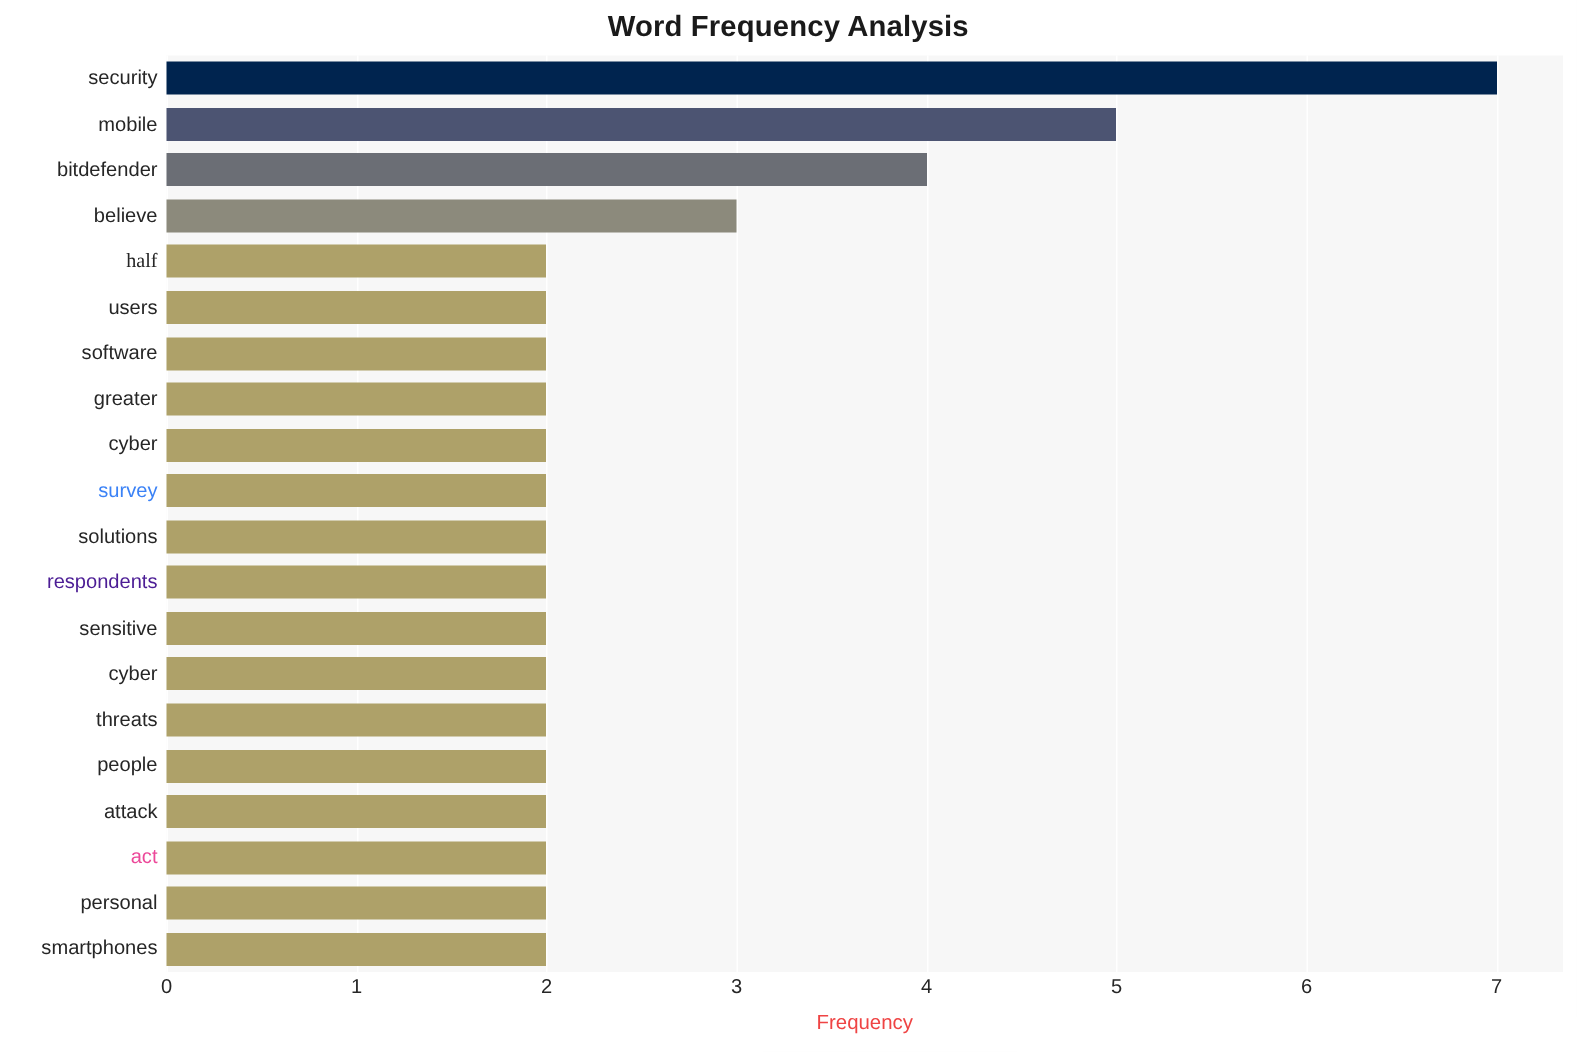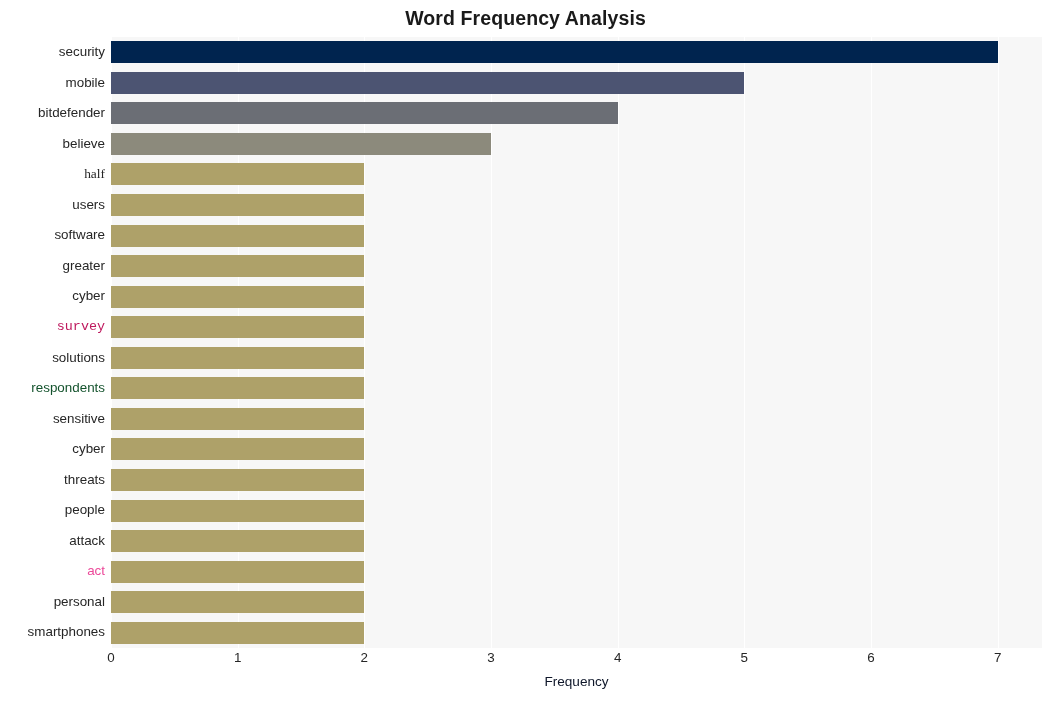--- a/index.html
+++ b/index.html
@@ -113,21 +113,21 @@
     font-size: 13.4px;
     color: #262626;
   }
   #x-axis-title {
     position: absolute;
     left: 111px;
     top: 674px;
     width: 931px;
     text-align: center;
     font-size: 13.6px;
-    color: #0f172a;
+    color: #ef4444;
   }
 </style>
 </head>
 <body>
 
 <div id="chart-root" style="background: rgb(255, 255, 255);">
 
   <div id="chart-title">Word Frequency Analysis</div>
 
   <div id="plot-area" style="background: rgb(247, 247, 247);">
@@ -208,23 +208,23 @@
   <div id="y-labels">
       <div class="y-label" style="top: 0px; height: 30.55px; line-height: 30.55px; color: rgb(38, 38, 38);">security</div>
       <div class="y-label" style="top: 30.55px; height: 30.55px; line-height: 30.55px; color: rgb(38, 38, 38);">mobile</div>
       <div class="y-label" style="top: 61.1px; height: 30.55px; line-height: 30.55px; color: rgb(38, 38, 38);">bitdefender</div>
       <div class="y-label" style="top: 91.65px; height: 30.55px; line-height: 30.55px; color: rgb(38, 38, 38);">believe</div>
       <div class="y-label" style="top: 122.2px; height: 30.55px; line-height: 30.55px; color: rgb(38, 38, 38); font-family: Liberation Serif, serif;">half</div>
       <div class="y-label" style="top: 152.75px; height: 30.55px; line-height: 30.55px; color: rgb(38, 38, 38);">users</div>
       <div class="y-label" style="top: 183.3px; height: 30.55px; line-height: 30.55px; color: rgb(38, 38, 38);">software</div>
       <div class="y-label" style="top: 213.85px; height: 30.55px; line-height: 30.55px; color: rgb(38, 38, 38); padding-left: 12px;">greater</div>
       <div class="y-label" style="top: 244.4px; height: 30.55px; line-height: 30.55px; color: rgb(38, 38, 38);">cyber</div>
-      <div class="y-label" style="top: 274.95px; height: 30.55px; line-height: 30.55px; color: #be185d; font-family: Liberation Mono, monospace;">survey</div>
+      <div class="y-label" style="top: 274.95px; height: 30.55px; line-height: 30.55px; color: #3b82f6;">survey</div>
       <div class="y-label" style="top: 305.5px; height: 30.55px; line-height: 30.55px; color: rgb(38, 38, 38);">solutions</div>
-      <div class="y-label" style="top: 336.05px; height: 30.55px; line-height: 30.55px; color: #14532d;">respondents</div>
+      <div class="y-label" style="top: 336.05px; height: 30.55px; line-height: 30.55px; color: #4c1d95;">respondents</div>
       <div class="y-label" style="top: 366.6px; height: 30.55px; line-height: 30.55px; color: rgb(38, 38, 38); padding-left: 16px;">sensitive</div>
       <div class="y-label" style="top: 397.15px; height: 30.55px; line-height: 30.55px; color: rgb(38, 38, 38);">cyber</div>
       <div class="y-label" style="top: 427.7px; height: 30.55px; line-height: 30.55px; color: rgb(38, 38, 38);">threats</div>
       <div class="y-label" style="top: 458.25px; height: 30.55px; line-height: 30.55px; color: rgb(38, 38, 38);">people</div>
       <div class="y-label" style="top: 488.8px; height: 30.55px; line-height: 30.55px; color: rgb(38, 38, 38);">attack</div>
       <div class="y-label" style="top: 519.35px; height: 30.55px; line-height: 30.55px; color: #ec4899;">act</div>
       <div class="y-label" style="top: 549.9px; height: 30.55px; line-height: 30.55px; color: rgb(38, 38, 38);">personal</div>
       <div class="y-label" style="top: 580.45px; height: 30.55px; line-height: 30.55px; color: rgb(38, 38, 38);">smartphones</div>
     </div>
 

